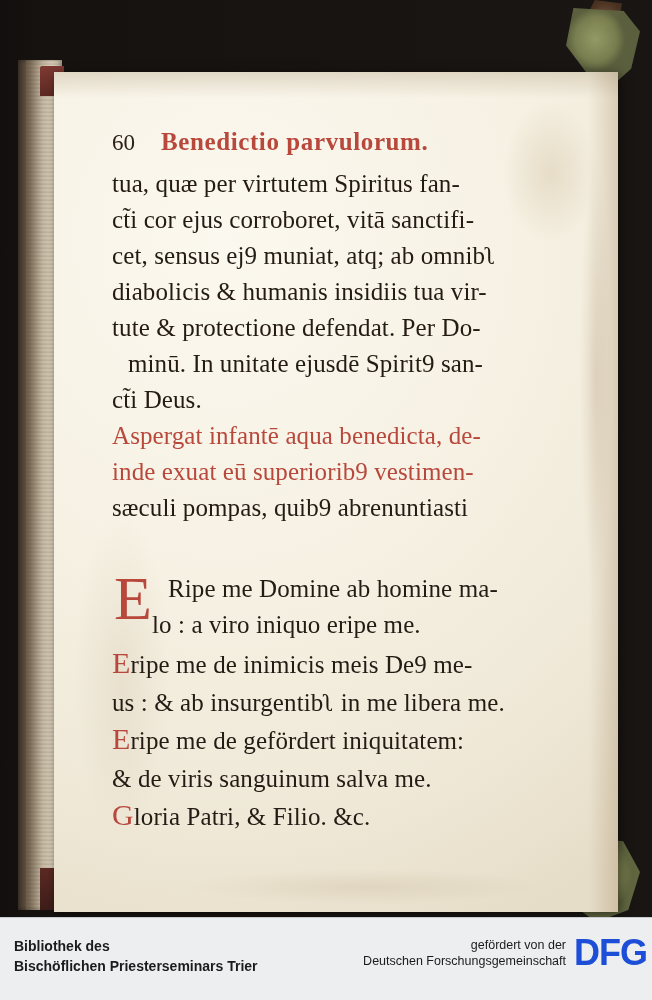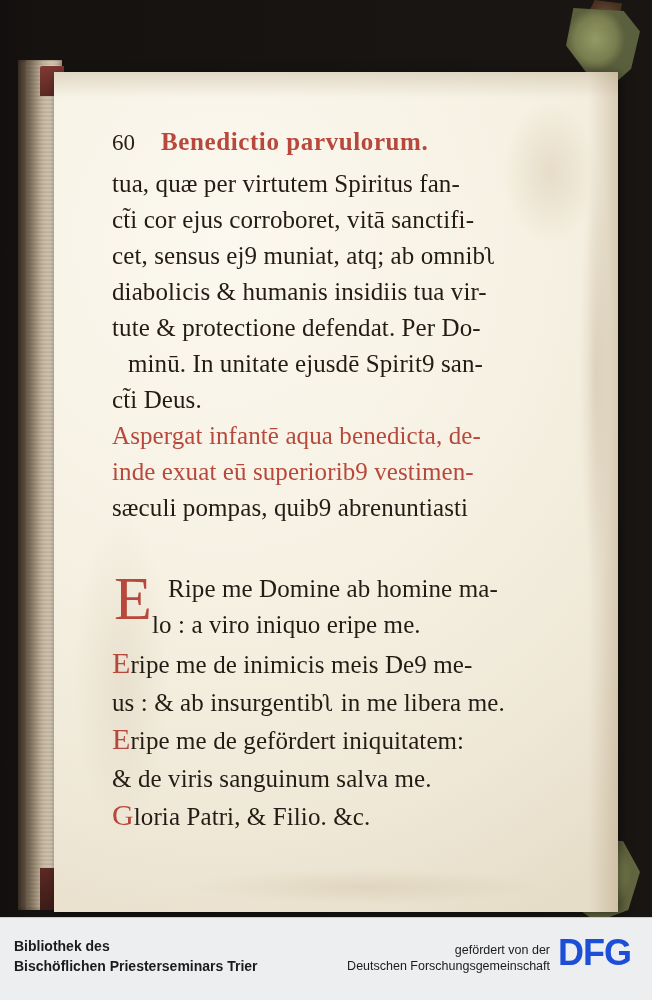--- a/index.html
+++ b/index.html
@@ -231,24 +231,24 @@
     left: 14px;
     top: 18px;
     font-family: "Liberation Sans", sans-serif;
     font-size: 14px;
     line-height: 20px;
     color: #1b1b1b;
     font-weight: bold;
   }
   .footer-right {
     position: absolute;
-    right: 21px;
+    right: 5px;
     top: 14px;
     display: flex;
-    align-items: flex-end;
+    align-items: center;
     gap: 8px;
   }
   .funder-text {
     font-family: "Liberation Sans", sans-serif;
     font-size: 12.5px;
     line-height: 16px;
     color: #1b1b1b;
     text-align: right;
   }
   .dfg-logo {

